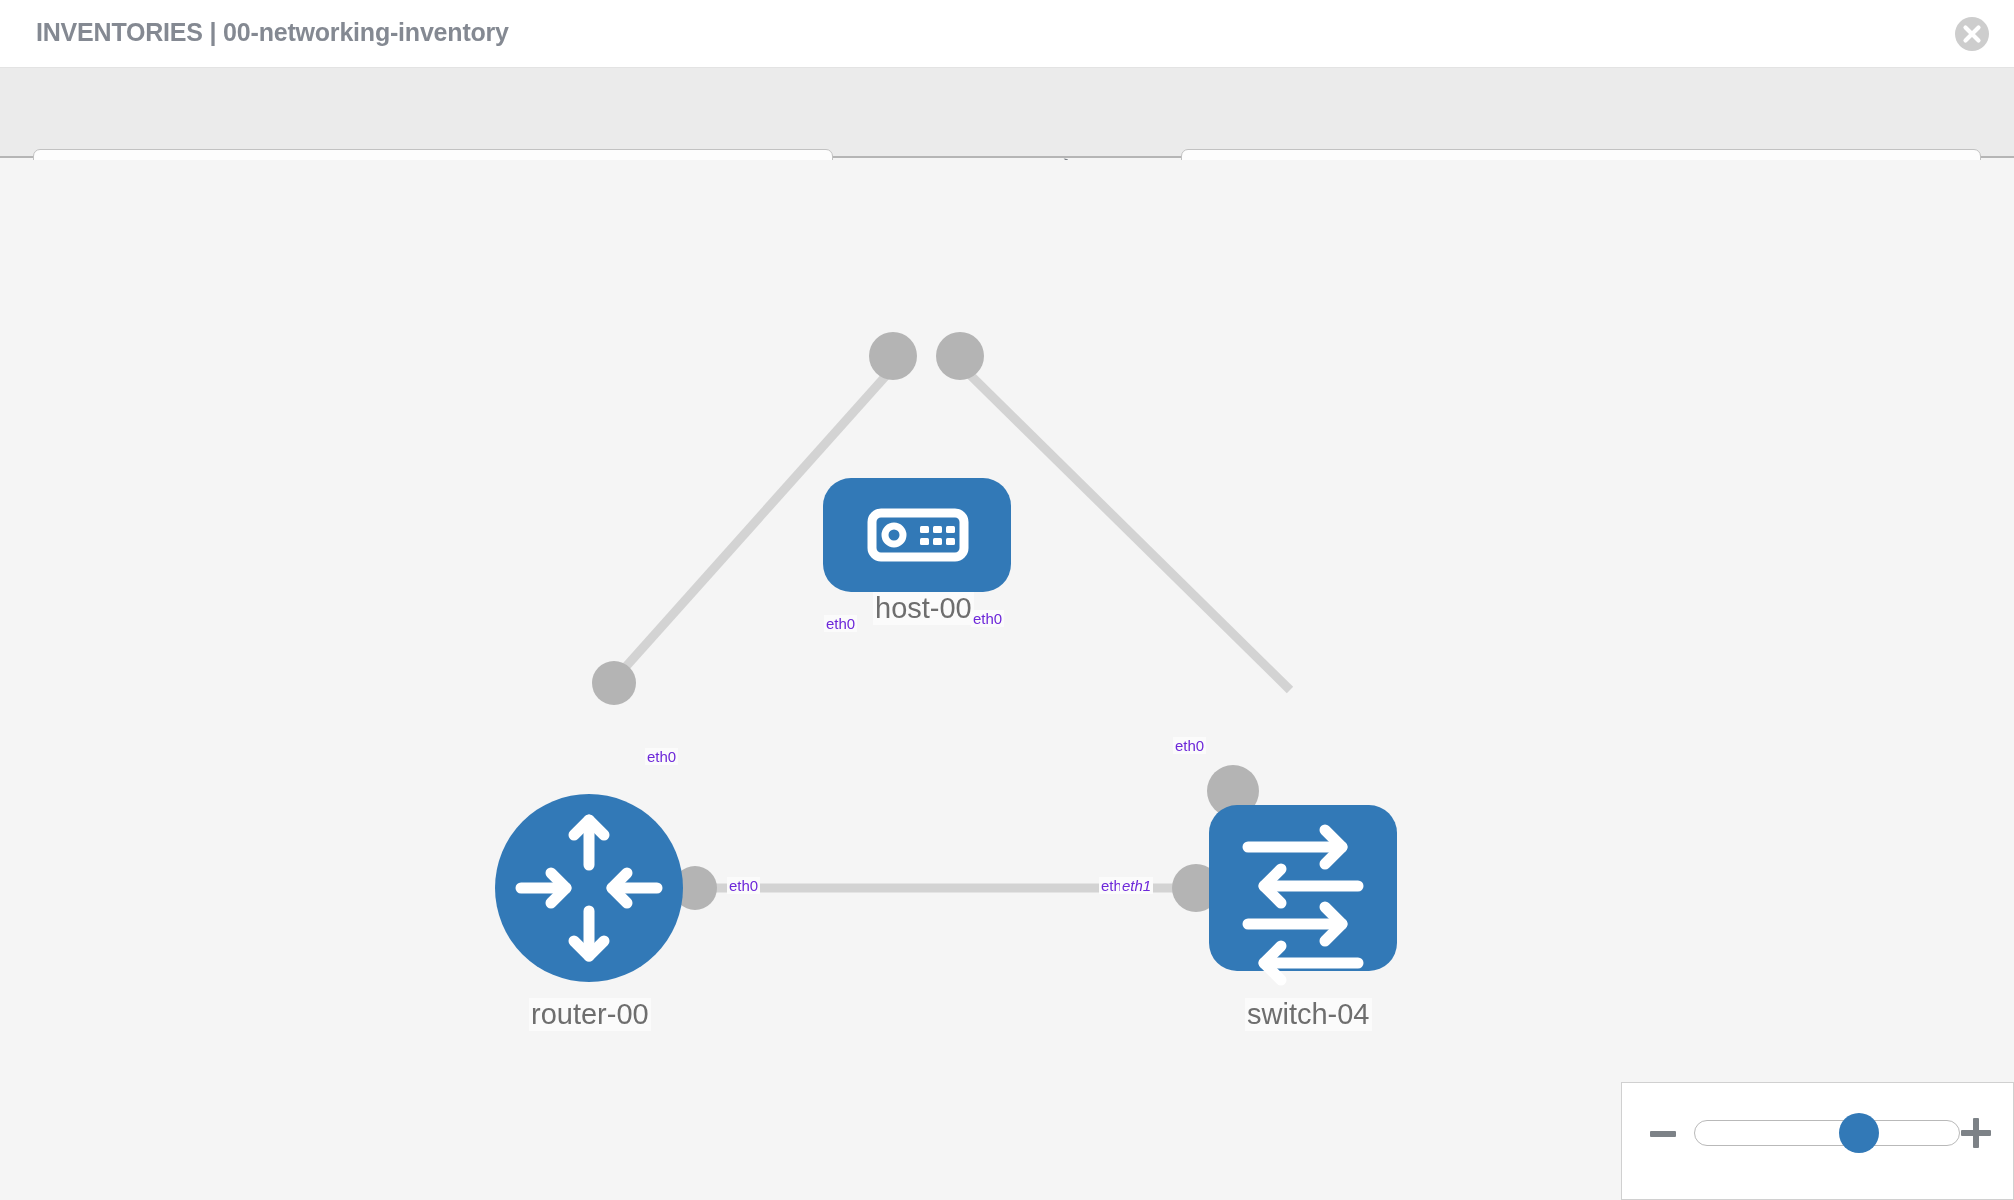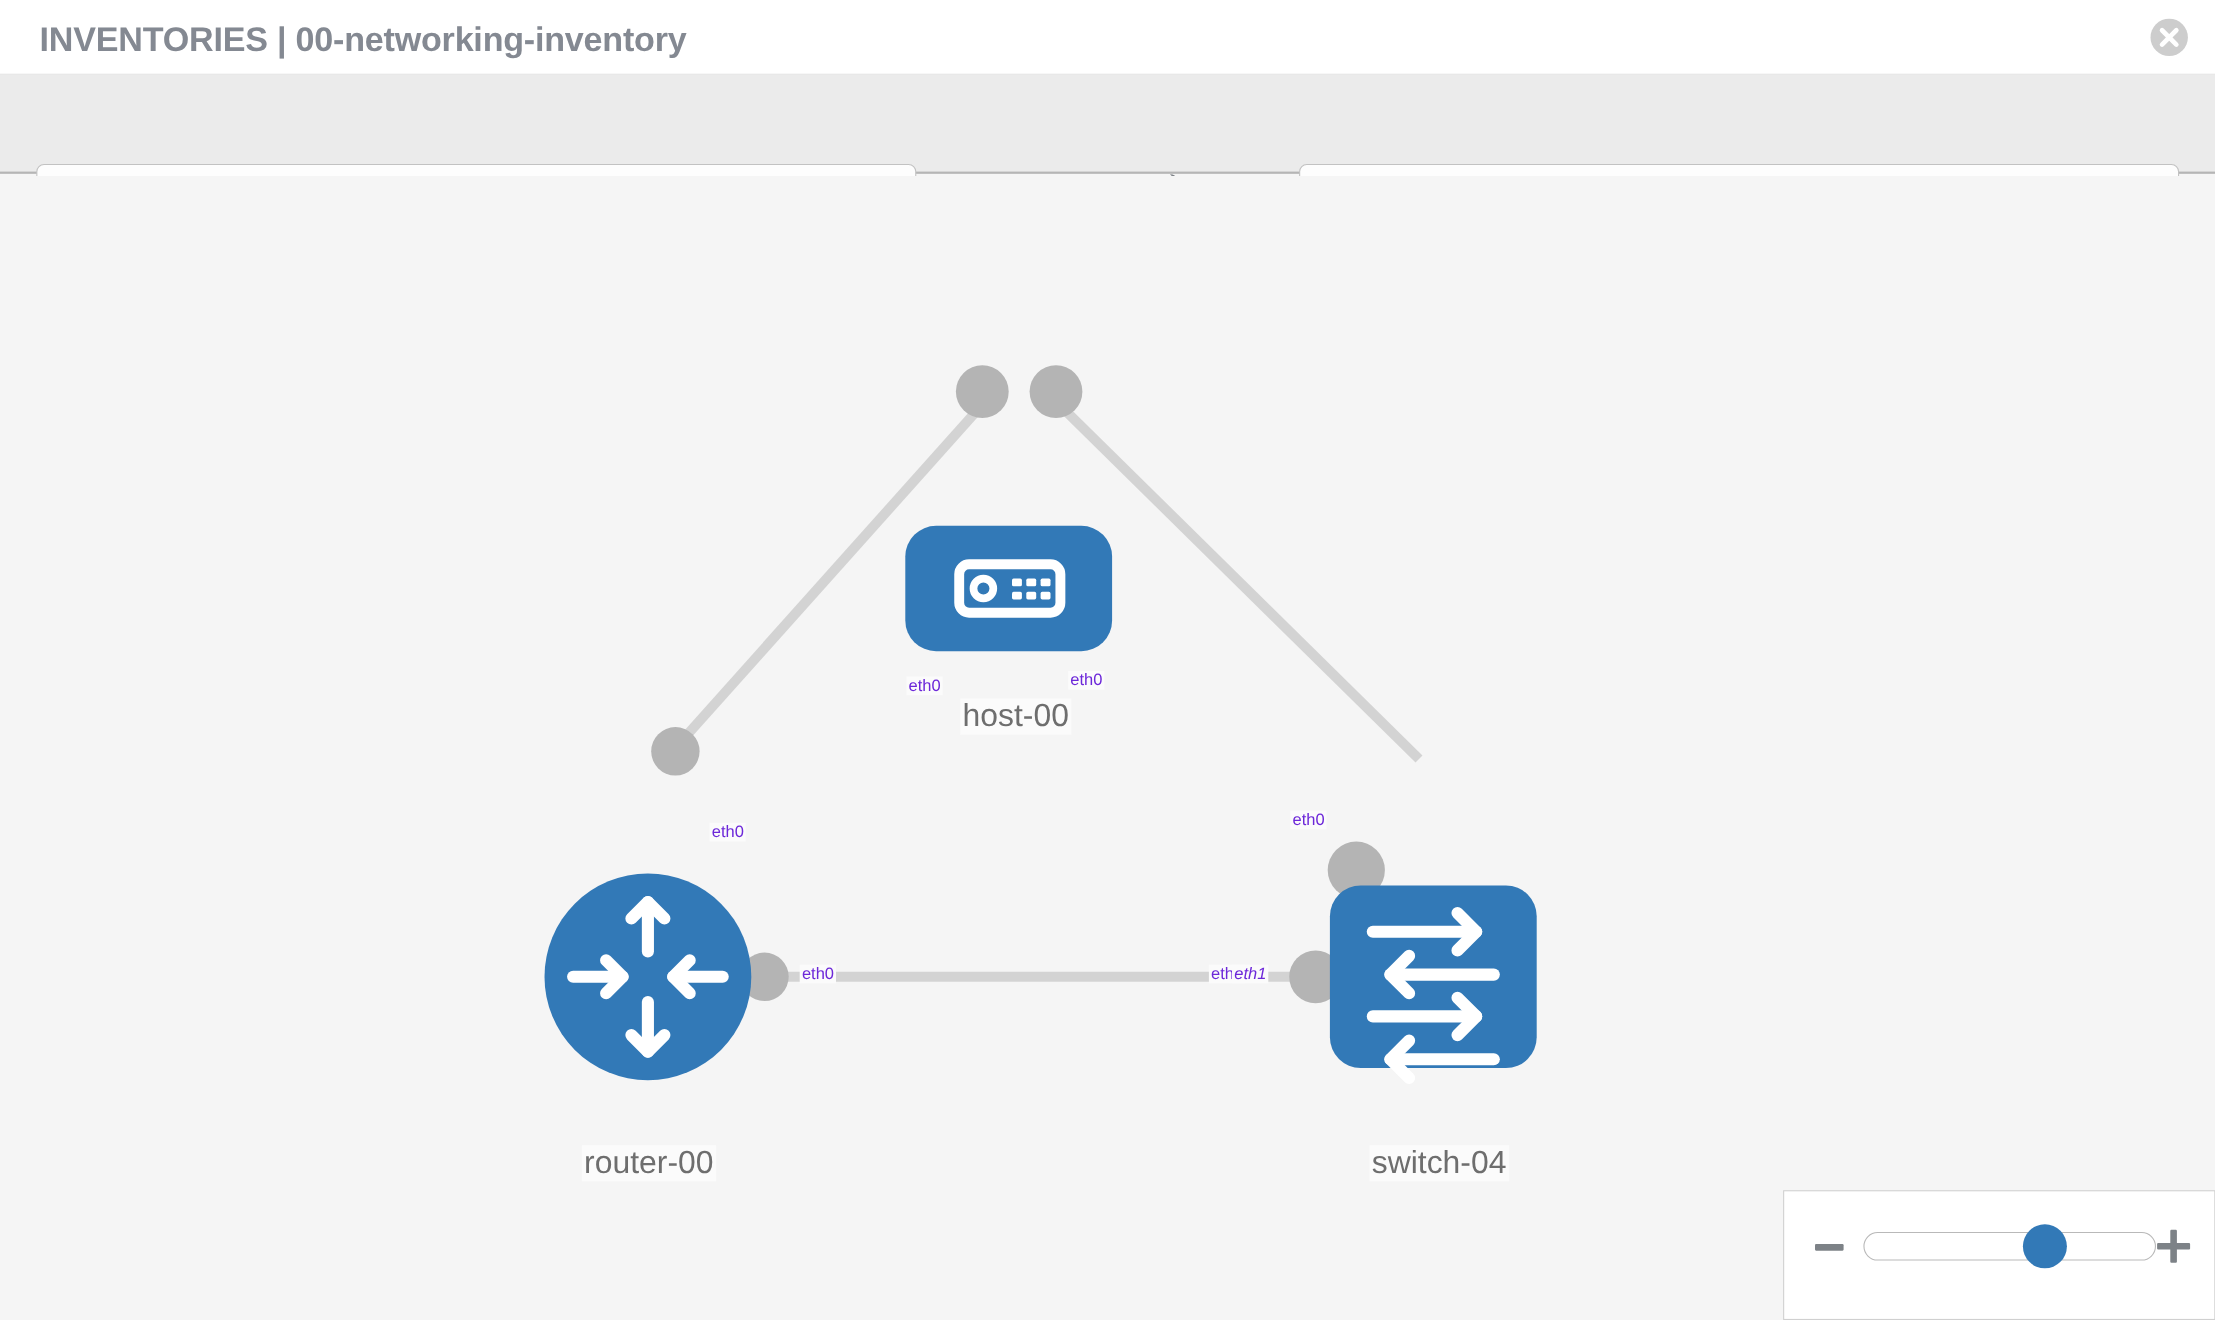--- a/index.html
+++ b/index.html
@@ -13,21 +13,21 @@
 
   
   .header {
     position: absolute; top: 0; left: 0;
     width: 2014px; height: 68px;
     background: #ffffff;
     border-bottom: 1px solid #e3e3e3;
   }
   .header-title {
     position: absolute; left: 36px; top: 18px;
-    font-size: 31px; font-weight: bold;
+    font-size: 25px; font-weight: bold;
     color: #848992;
     letter-spacing: -0.2px;
     white-space: nowrap;
   }
   .close-icon {
     position: absolute; right: 24px; top: 16px;
     width: 36px; height: 36px;
     cursor: pointer;
   }
 
@@ -78,21 +78,20 @@
   .topology-svg { position: absolute; top: 0; left: 0; }
 
   
   .node-label {
     position: absolute;
     font-size: 29px;
     color: #6e6e6e;
     background: #fbfbfb;
     white-space: nowrap;
     padding: 0 2px;
-    margin-top: 43px;
   }
   .iface-label {
     position: absolute;
     font-size: 15px;
     color: #6d28d9;
     background: #fbfbfb;
     white-space: nowrap;
     padding: 0 2px;
   }
 

